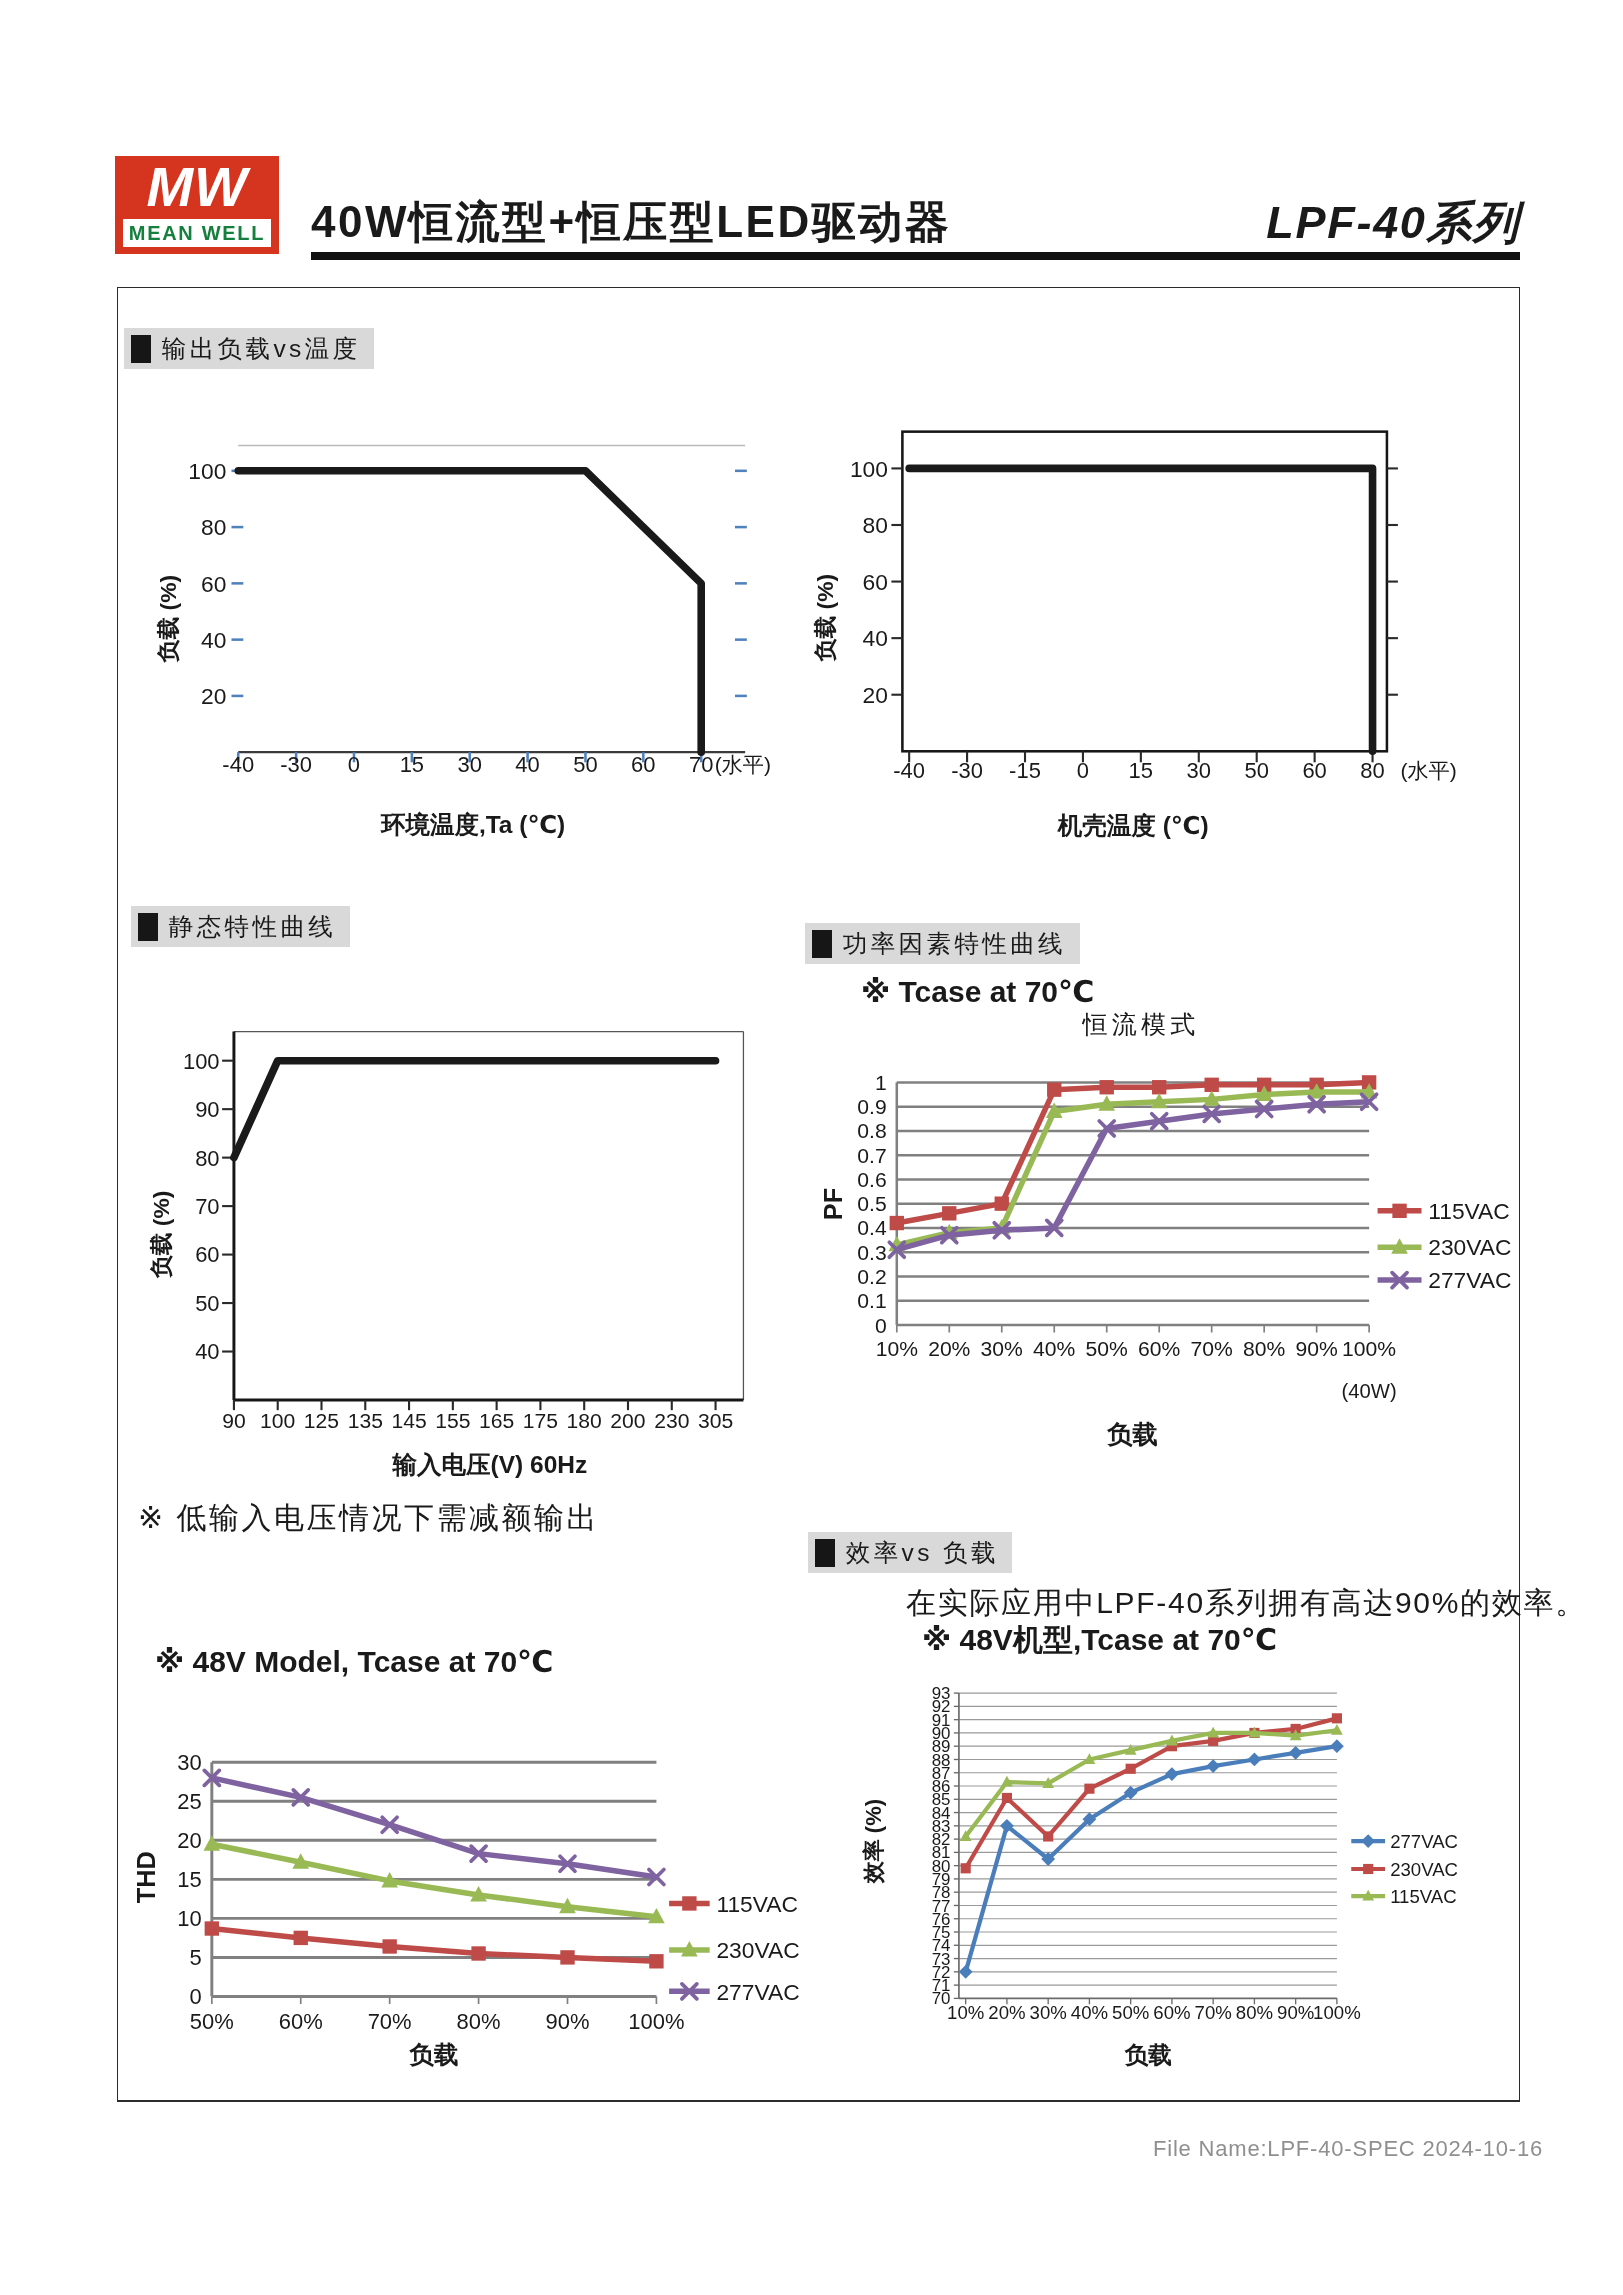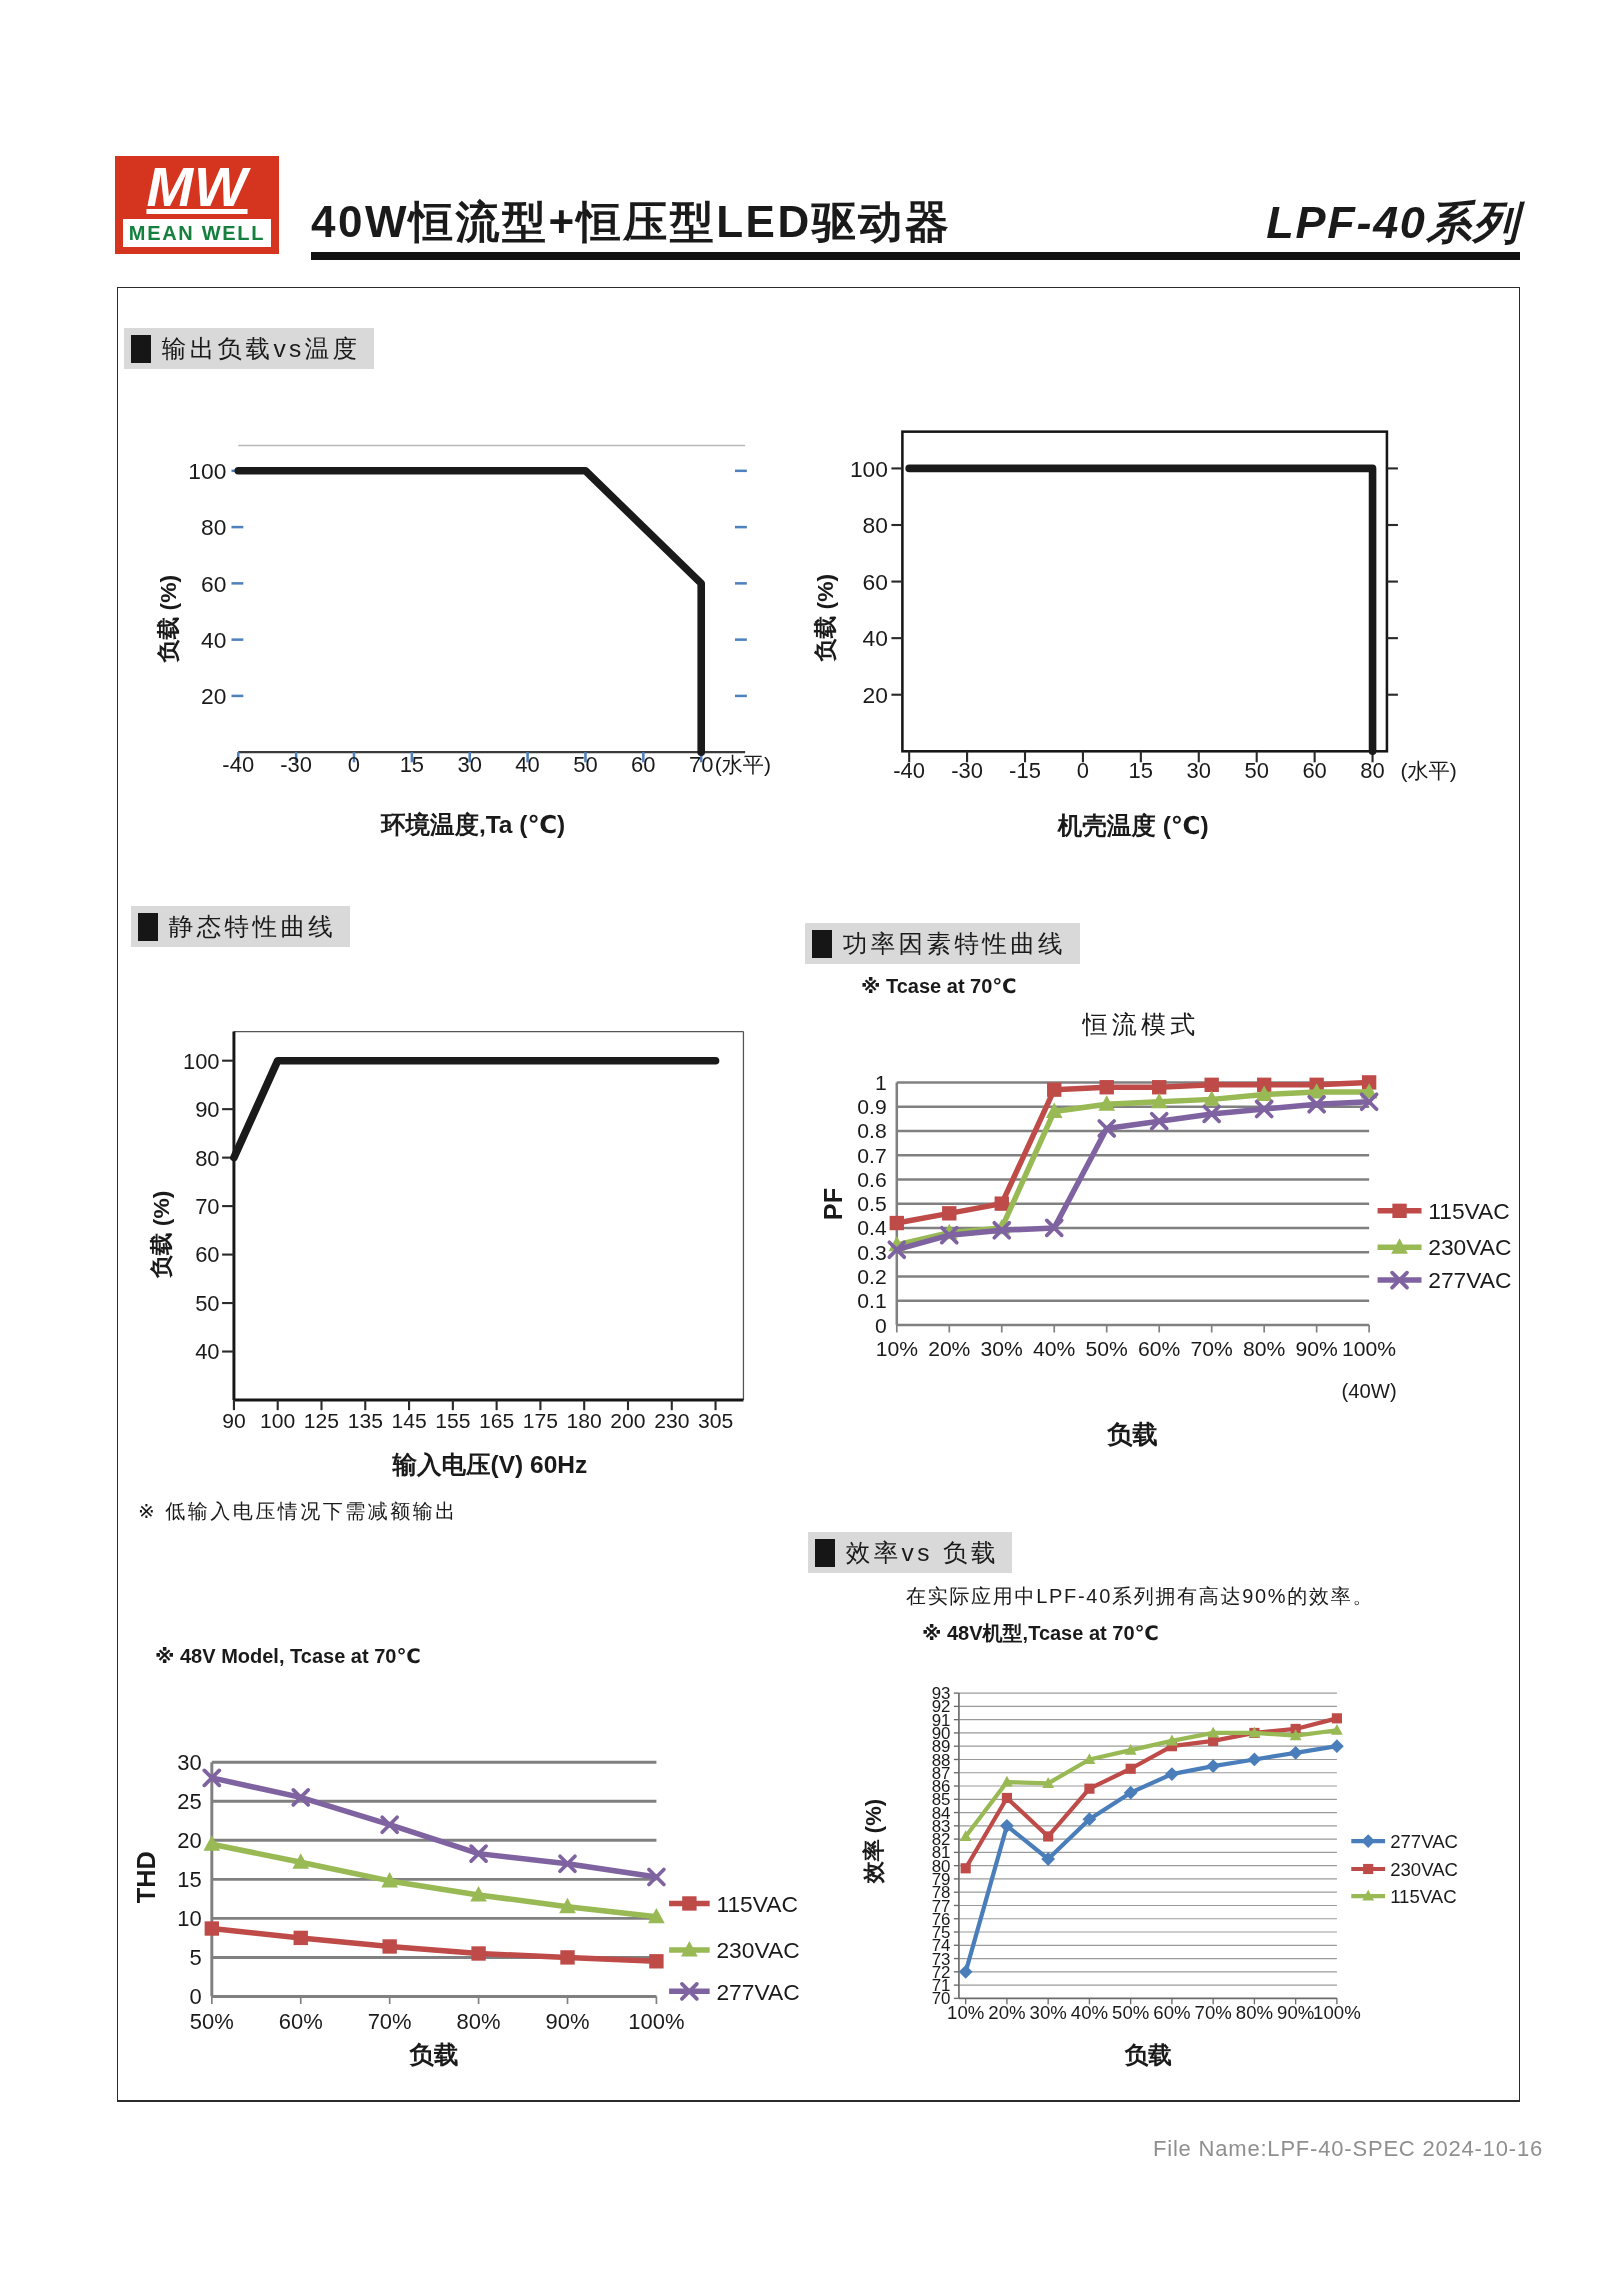--- a/index.html
+++ b/index.html
@@ -1,40 +1,40 @@
 <!DOCTYPE html>
 <html style="font-size:13.5px"><head>
 <meta charset="utf-8">
 <style>
   html,body{margin:0;padding:0;background:#e8e8e8;}
   .page{position:relative;width:1623px;height:2295px;background:#ffffff;margin:0 auto;
         font-family:"Liberation Sans","DejaVu Sans",sans-serif;color:#1a1a1a;overflow:hidden;}
   
   .logo{position:absolute;left:115px;top:156px;width:164px;height:98px;background:#d5341f;}
   .logo-mw{position:absolute;top:-1.7px;left:0;right:0;text-align:center;font-size:56px;line-height:66px;
-           font-weight:bold;font-style:italic;color:#fff;letter-spacing:0.8px;text-decoration:underline;}
+           font-weight:bold;font-style:italic;color:#fff;letter-spacing:0.8px;}
   .logo-brand{position:absolute;left:7.6px;right:7.6px;bottom:6.8px;height:28px;background:#fff;color:#d5341f;
            font-weight:bold;font-size:20px;letter-spacing:1.7px;text-align:center;line-height:29px;}
   .doc-title{position:absolute;left:311px;top:193px;margin:0;font-size:44px;font-weight:bold;letter-spacing:2.5px;white-space:nowrap;}
   .doc-series{position:absolute;top:193px;right:103px;font-size:45px;font-weight:bold;letter-spacing:1.7px;white-space:nowrap;font-style:italic;}
   .title-rule{position:absolute;left:311px;top:252px;width:1209px;height:7.6px;background:#111;}
   
   .content-box{position:absolute;left:117px;top:287px;width:1401px;height:1812px;border:1.7px solid #2b2b2b;
                border-bottom-width:2.5px;}
   
   .sec{position:absolute;display:inline-flex;align-items:center;background:#d9d9d9;
        padding:4.2px 13.5px 4.2px 6.8px;font-size:24.5px;font-weight:normal;letter-spacing:3.4px;white-space:nowrap;}
   .sq{width:20px;height:28px;background:#161616;display:inline-block;margin-right:11px;flex:none;}
   #sec-1{left:124px;top:328px;}
   #sec-2{left:131px;top:906px;}
   #sec-3{left:805px;top:911px;margin-top:12px;}
   #sec-4{left:140px;top:1527px;}
   #sec-5{left:808px;top:1532px;}
   
-  .note{position:absolute;font-size:20px;white-space:nowrap;}
+  .note{position:absolute;font-size:30px;white-space:nowrap;}
   .note.b{font-weight:bold;}
   #note-static{left:138px;top:1498px;letter-spacing:2.5px;}
   #note-pf{left:861px;top:974px;}
   #pf-title{left:972px;top:1008px;width:338px;text-align:center;font-size:25px;letter-spacing:4.2px;}
   #note-thd{left:155px;top:1644px;}
   #eff-intro{left:906px;top:1583px;letter-spacing:1.7px;}
   #note-eff{left:922px;top:1620px;}
   .chart-mount{position:absolute;}
   .footer{position:absolute;top:2136px;right:80px;font-size:22px;color:#8f8f8f;letter-spacing:0.8px;}
 </style>

